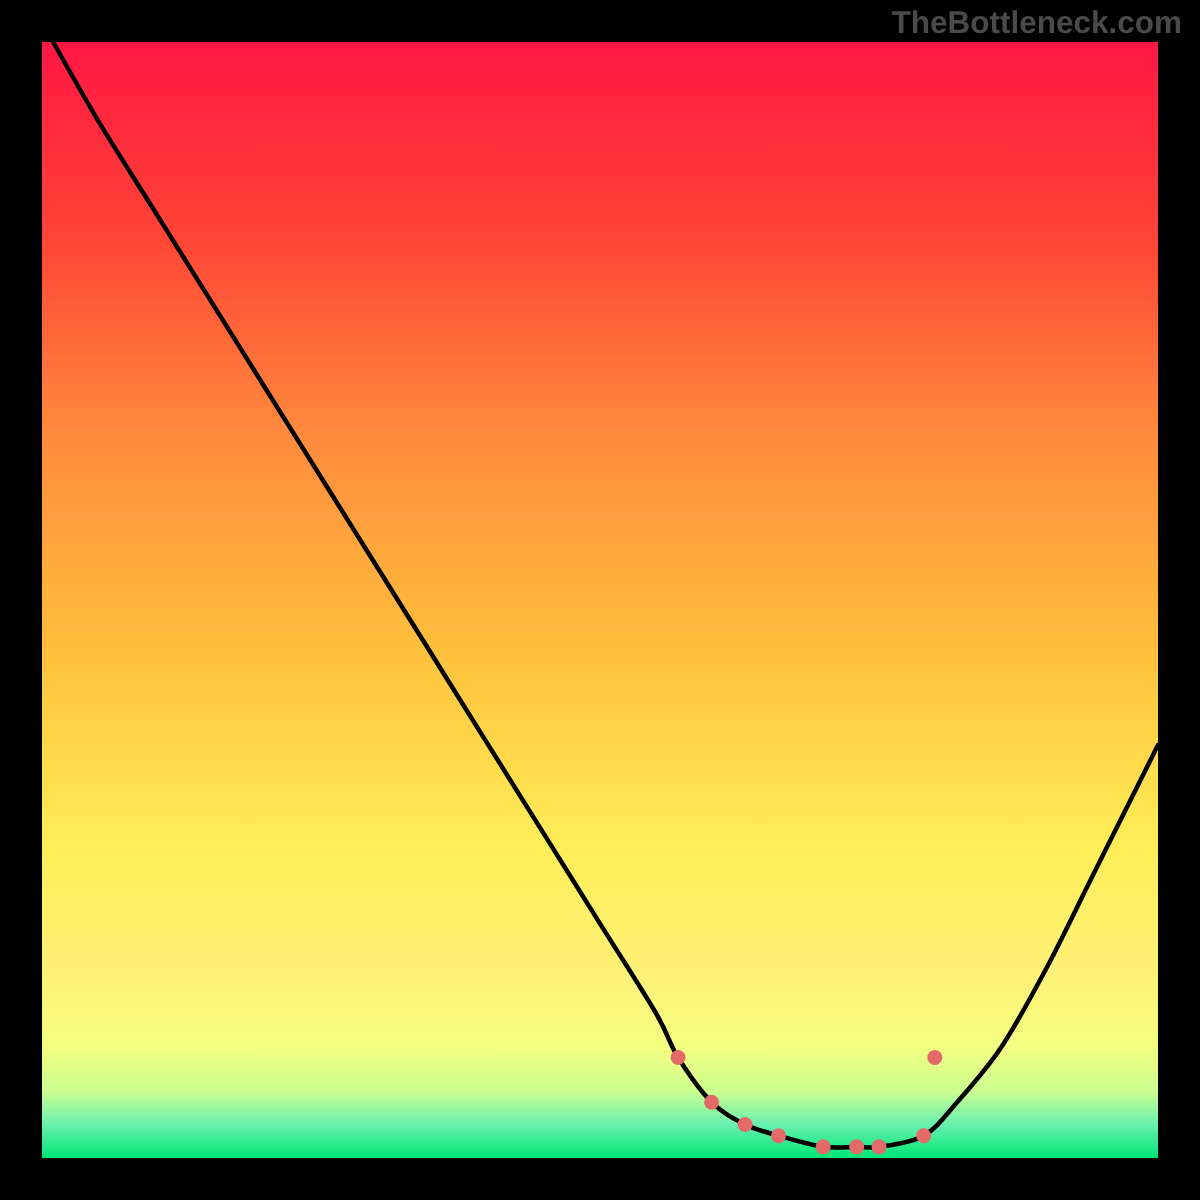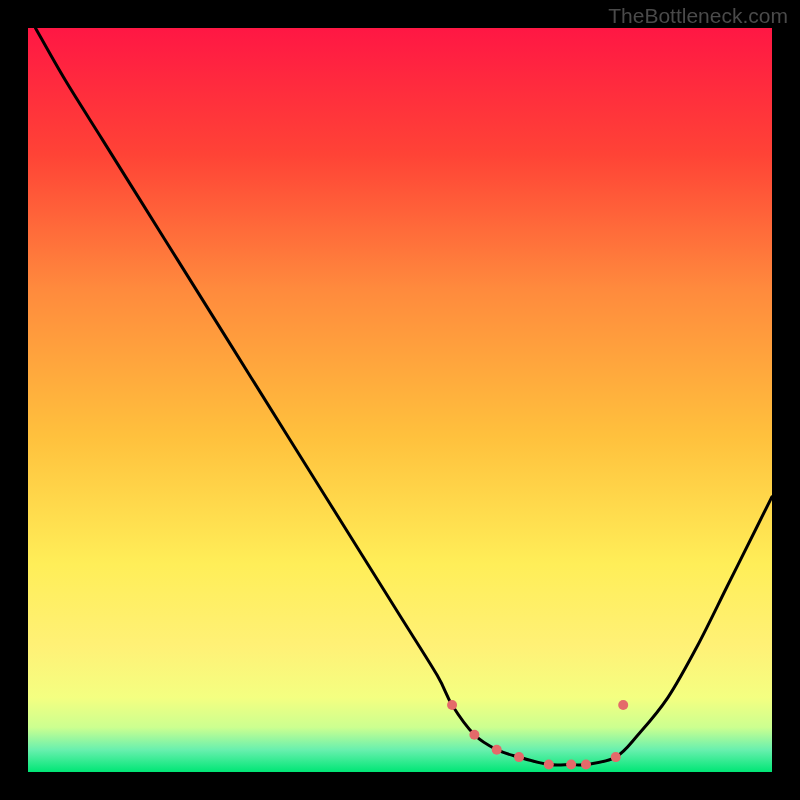--- a/index.html
+++ b/index.html
@@ -10,21 +10,21 @@
     background: #000;
     font-family: Arial, sans-serif;
     position: relative;
   }
   .watermark {
     position: absolute;
     top: 4px;
     right: 12px;
     color: #4a4a4a;
     font-size: 21px;
-    font-weight: 400;
+    font-weight: 700;
     z-index: 10;
   }
   .plot-area {
     position: absolute;
     left: 28px;
     top: 28px;
     width: 744px;
     height: 744px;
   }
   svg {

